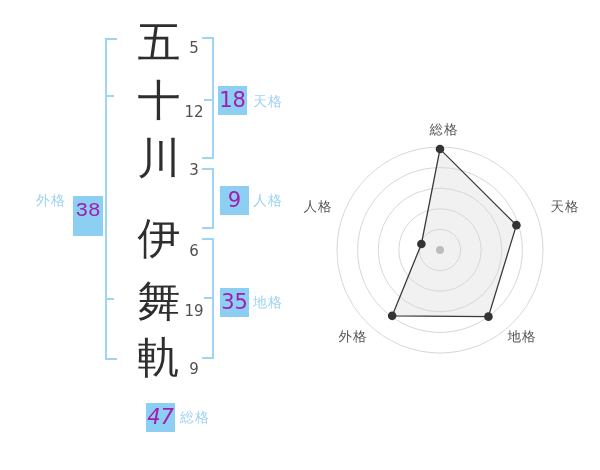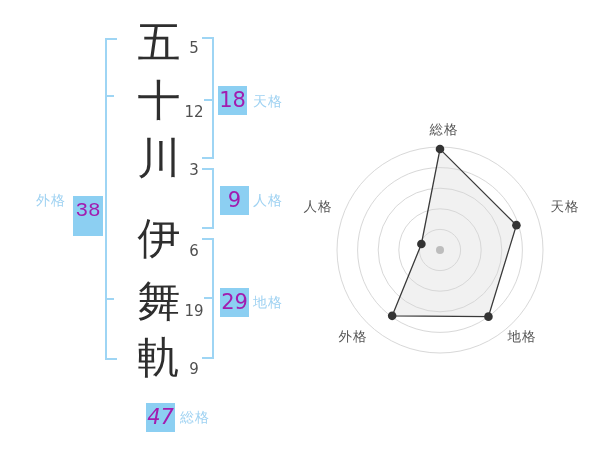--- a/index.html
+++ b/index.html
@@ -96,21 +96,21 @@
 
   <div class="badge badge38">38</div>
   <div class="catlab lab-gaikaku">外格</div>
 
   <div class="badge badge18">18</div>
   <div class="catlab lab-tenkaku">天格</div>
 
   <div class="badge badge9">9</div>
   <div class="catlab lab-jinkaku">人格</div>
 
-  <div class="badge badge29">29</div>
+  <div class="badge badge29">35</div>
   <div class="catlab lab-chikaku">地格</div>
 
   <div class="badge badge47">47</div>
   <div class="catlab lab-soukaku">総格</div>
 
   <svg id="radar" width="600" height="470">
       <circle cx="440" cy="250" r="20.6" fill="none" stroke="#d8d8d8" stroke-width="1"></circle>
       <circle cx="440" cy="250" r="41.2" fill="none" stroke="#d8d8d8" stroke-width="1"></circle>
       <circle cx="440" cy="250" r="61.8" fill="none" stroke="#d8d8d8" stroke-width="1"></circle>
       <circle cx="440" cy="250" r="82.4" fill="none" stroke="#d8d8d8" stroke-width="1"></circle>

